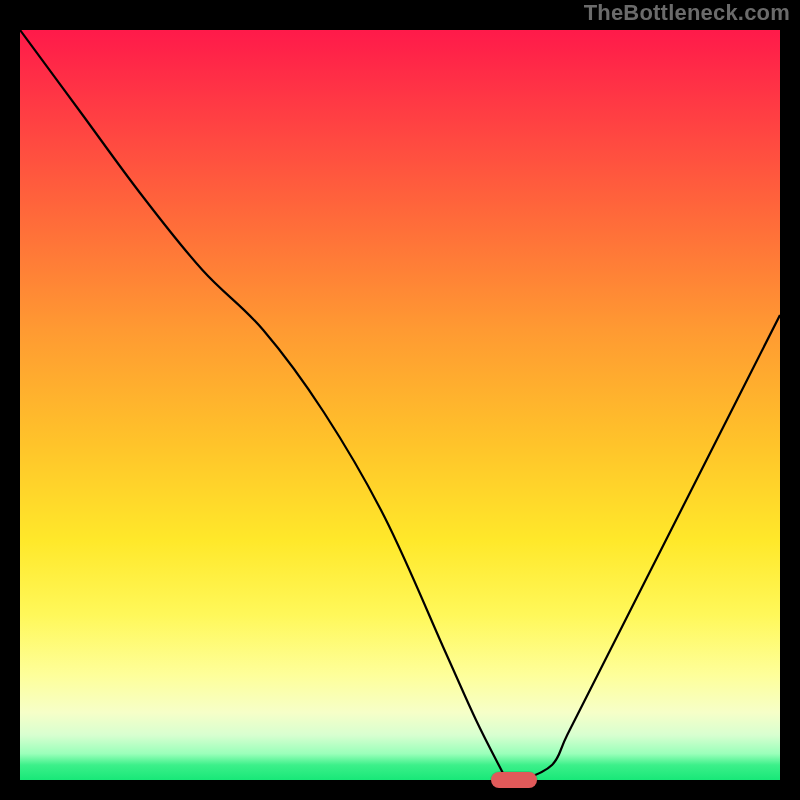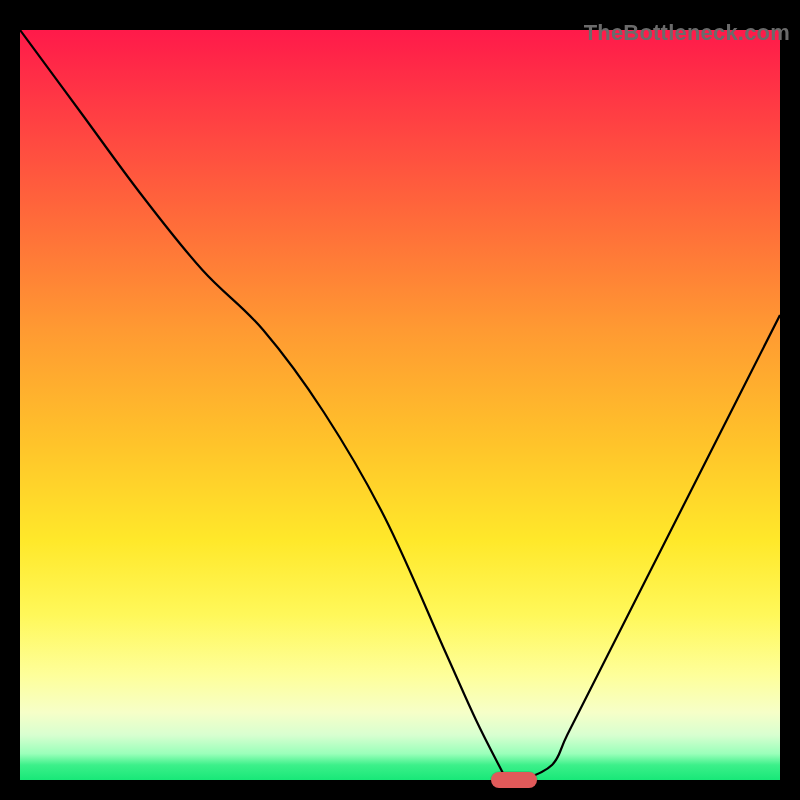--- a/index.html
+++ b/index.html
@@ -11,21 +11,21 @@
     overflow: hidden;
   }
   .frame {
     position: relative;
     width: 800px;
     height: 800px;
     background: #000;
   }
   .watermark {
     position: absolute;
-    top: 20px;
+    top: 0;
     right: 10px;
     font-family: Arial, Helvetica, sans-serif;
     font-size: 22px;
     font-weight: 600;
     color: #6b6b6b;
     letter-spacing: 0.2px;
     z-index: 10;
   }
   .plot {
     position: absolute;

